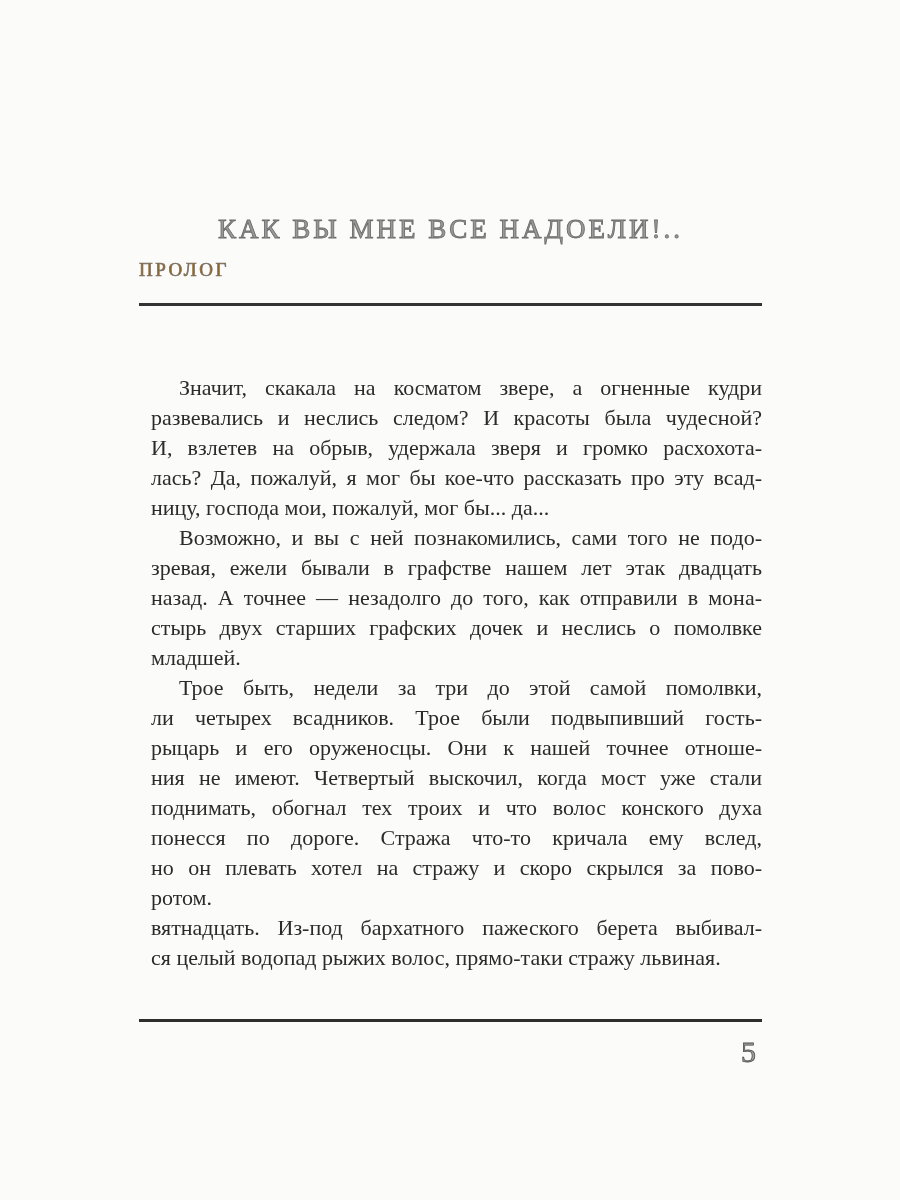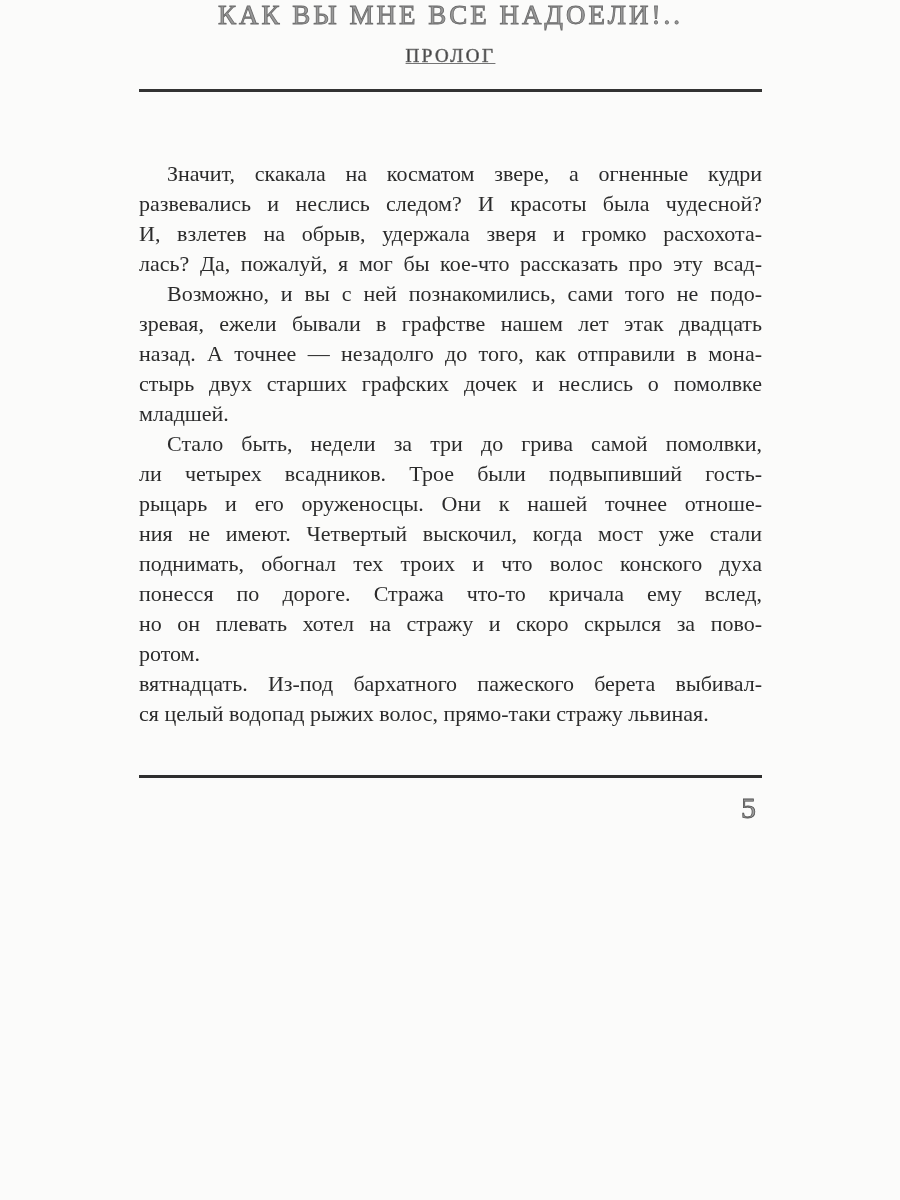--- a/index.html
+++ b/index.html
@@ -13,52 +13,52 @@
     overflow: hidden;
     font-family: "Liberation Serif", "DejaVu Serif", serif;
   }
   .content {
     width: 623px;
     margin-left: 139px;
   }
   
   .book-title {
     margin: 0;
+    padding-top: 214px;
     font-size: 27px;
     line-height: 30px;
     font-weight: normal;
     text-align: center;
     letter-spacing: 3px;
     color: #9a9a9a;
     -webkit-text-stroke: 0.9px #6e6e6e;
   }
   .chapter-title {
     margin: 14px 0 0 0;
     font-size: 19px;
     line-height: 24px;
     font-weight: normal;
-    text-align: center;
     letter-spacing: 2.5px;
-    color: #404040;
-    text-decoration: underline;
+    color: #a16207;
     -webkit-text-stroke: 0.7px #757575;
   }
   .rule {
     border: none;
     height: 3px;
     margin: 0;
     background: #333333;
   }
   .rule.top { margin-top: 21px; }
   .rule.bottom { margin-top: 46px; background: #2e2e2e; }
   
   .body-text {
     margin-top: 67px;
     font-size: 22px;
     color: #2b2b2b;
+    margin-left: 12px;
   }
   .para { margin: 0; }
   .line {
     height: 30px;
     line-height: 30px;
     overflow: hidden;
     text-align: justify;
     text-align-last: justify;
   }
   .line.last { text-align-last: left; }
@@ -80,30 +80,31 @@
 <div class="content">
   <h1 class="book-title">КАК ВЫ МНЕ ВСЕ НАДОЕЛИ!..</h1>
   <h2 class="chapter-title">ПРОЛОГ</h2>
   <hr class="rule top">
   <div class="body-text" id="body-text">
       <div class="para">
         <div class="line first">Значит, скакала на косматом звере, а огненные кудри</div>
         <div class="line">развевались и неслись следом? И красоты была чудесной?</div>
         <div class="line">И, взлетев на обрыв, удержала зверя и громко расхохота-</div>
         <div class="line">лась? Да, пожалуй, я мог бы кое-что рассказать про эту всад-</div>
+        <div class="line last">ницу, господа мои, пожалуй, мог бы... да...</div>
       </div>
       <div class="para">
         <div class="line first">Возможно, и вы с ней познакомились, сами того не подо-</div>
         <div class="line">зревая, ежели бывали в графстве нашем лет этак двадцать</div>
         <div class="line">назад. А точнее — незадолго до того, как отправили в мона-</div>
         <div class="line">стырь двух старших графских дочек и неслись о помолвке</div>
         <div class="line last">младшей.</div>
       </div>
       <div class="para">
-        <div class="line first">Стало быть, недели за три до грива самой помолвки,</div>
+        <div class="line first">Трое быть, недели за три до этой самой помолвки,</div>
         <div class="line">ли четырех всадников. Трое были подвыпивший гость-</div>
         <div class="line">рыцарь и его оруженосцы. Они к нашей точнее отноше-</div>
         <div class="line">ния не имеют. Четвертый выскочил, когда мост уже стали</div>
         <div class="line">поднимать, обогнал тех троих и что волос конского духа</div>
         <div class="line">понесся по дороге. Стража что-то кричала ему вслед,</div>
         <div class="line">но он плевать хотел на стражу и скоро скрылся за пово-</div>
         <div class="line last">ротом.</div>
       </div>
       <div class="para">
         <div class="line">вятнадцать. Из-под бархатного пажеского берета выбивал-</div>

